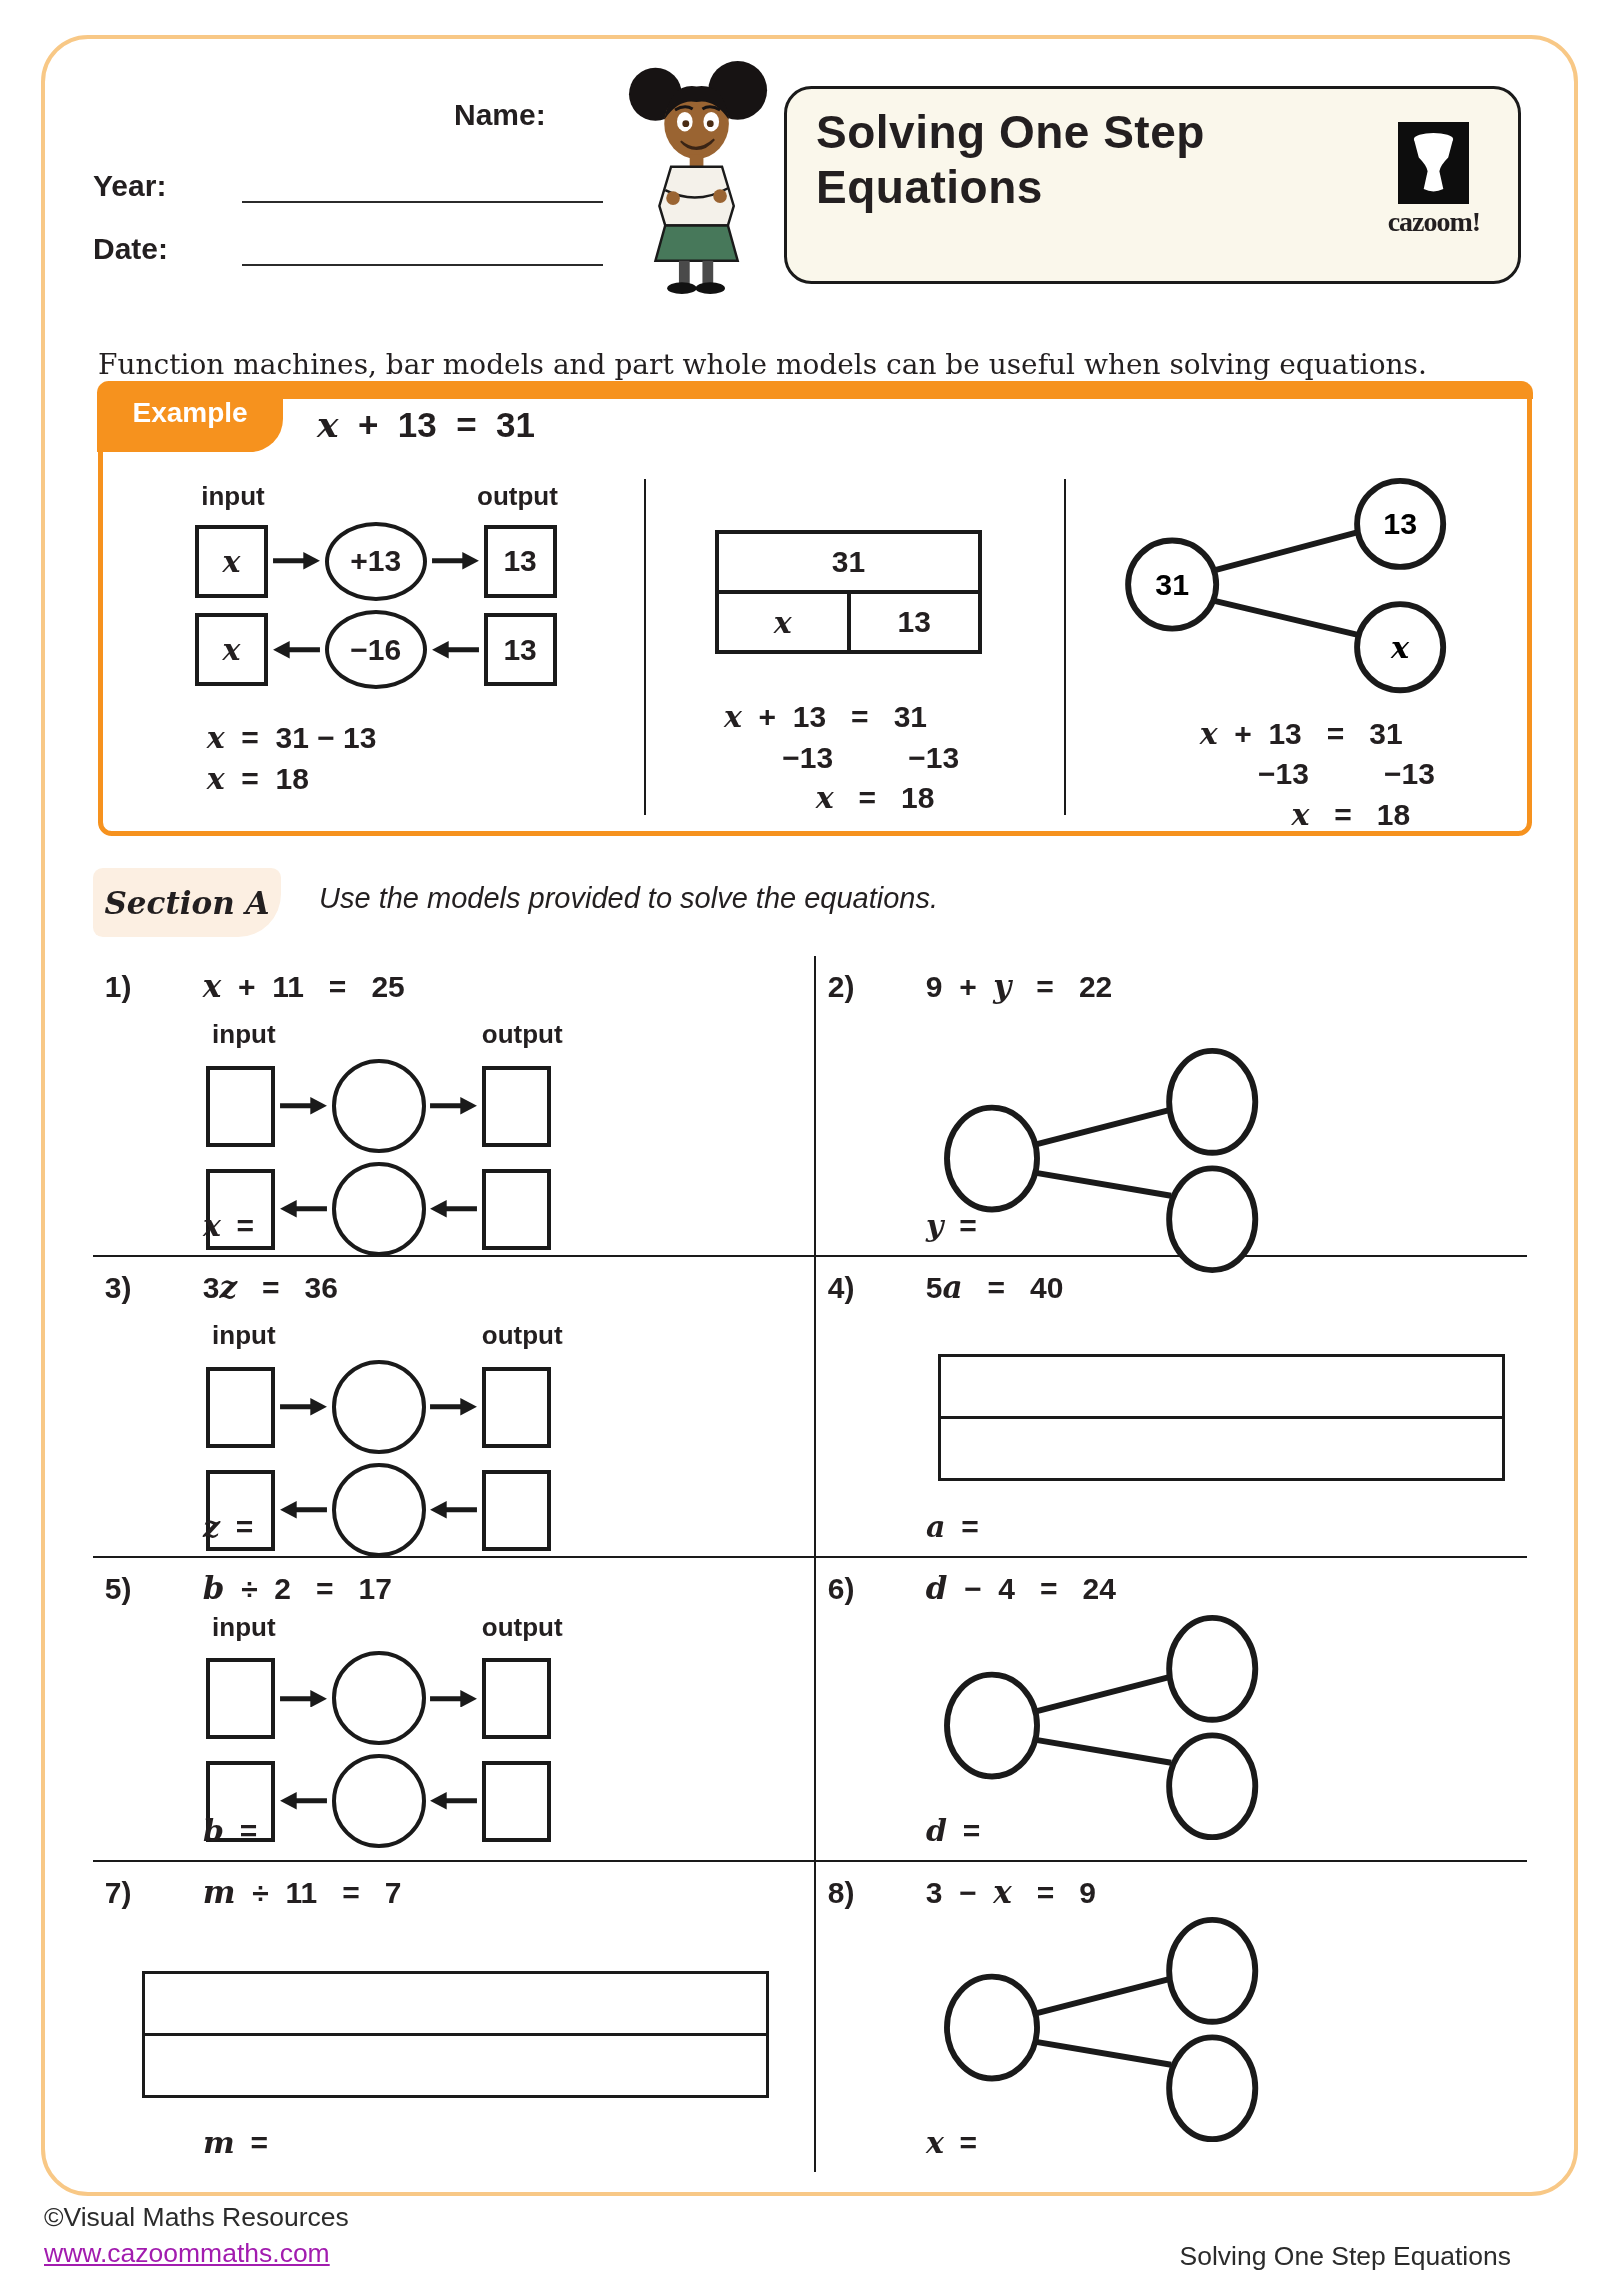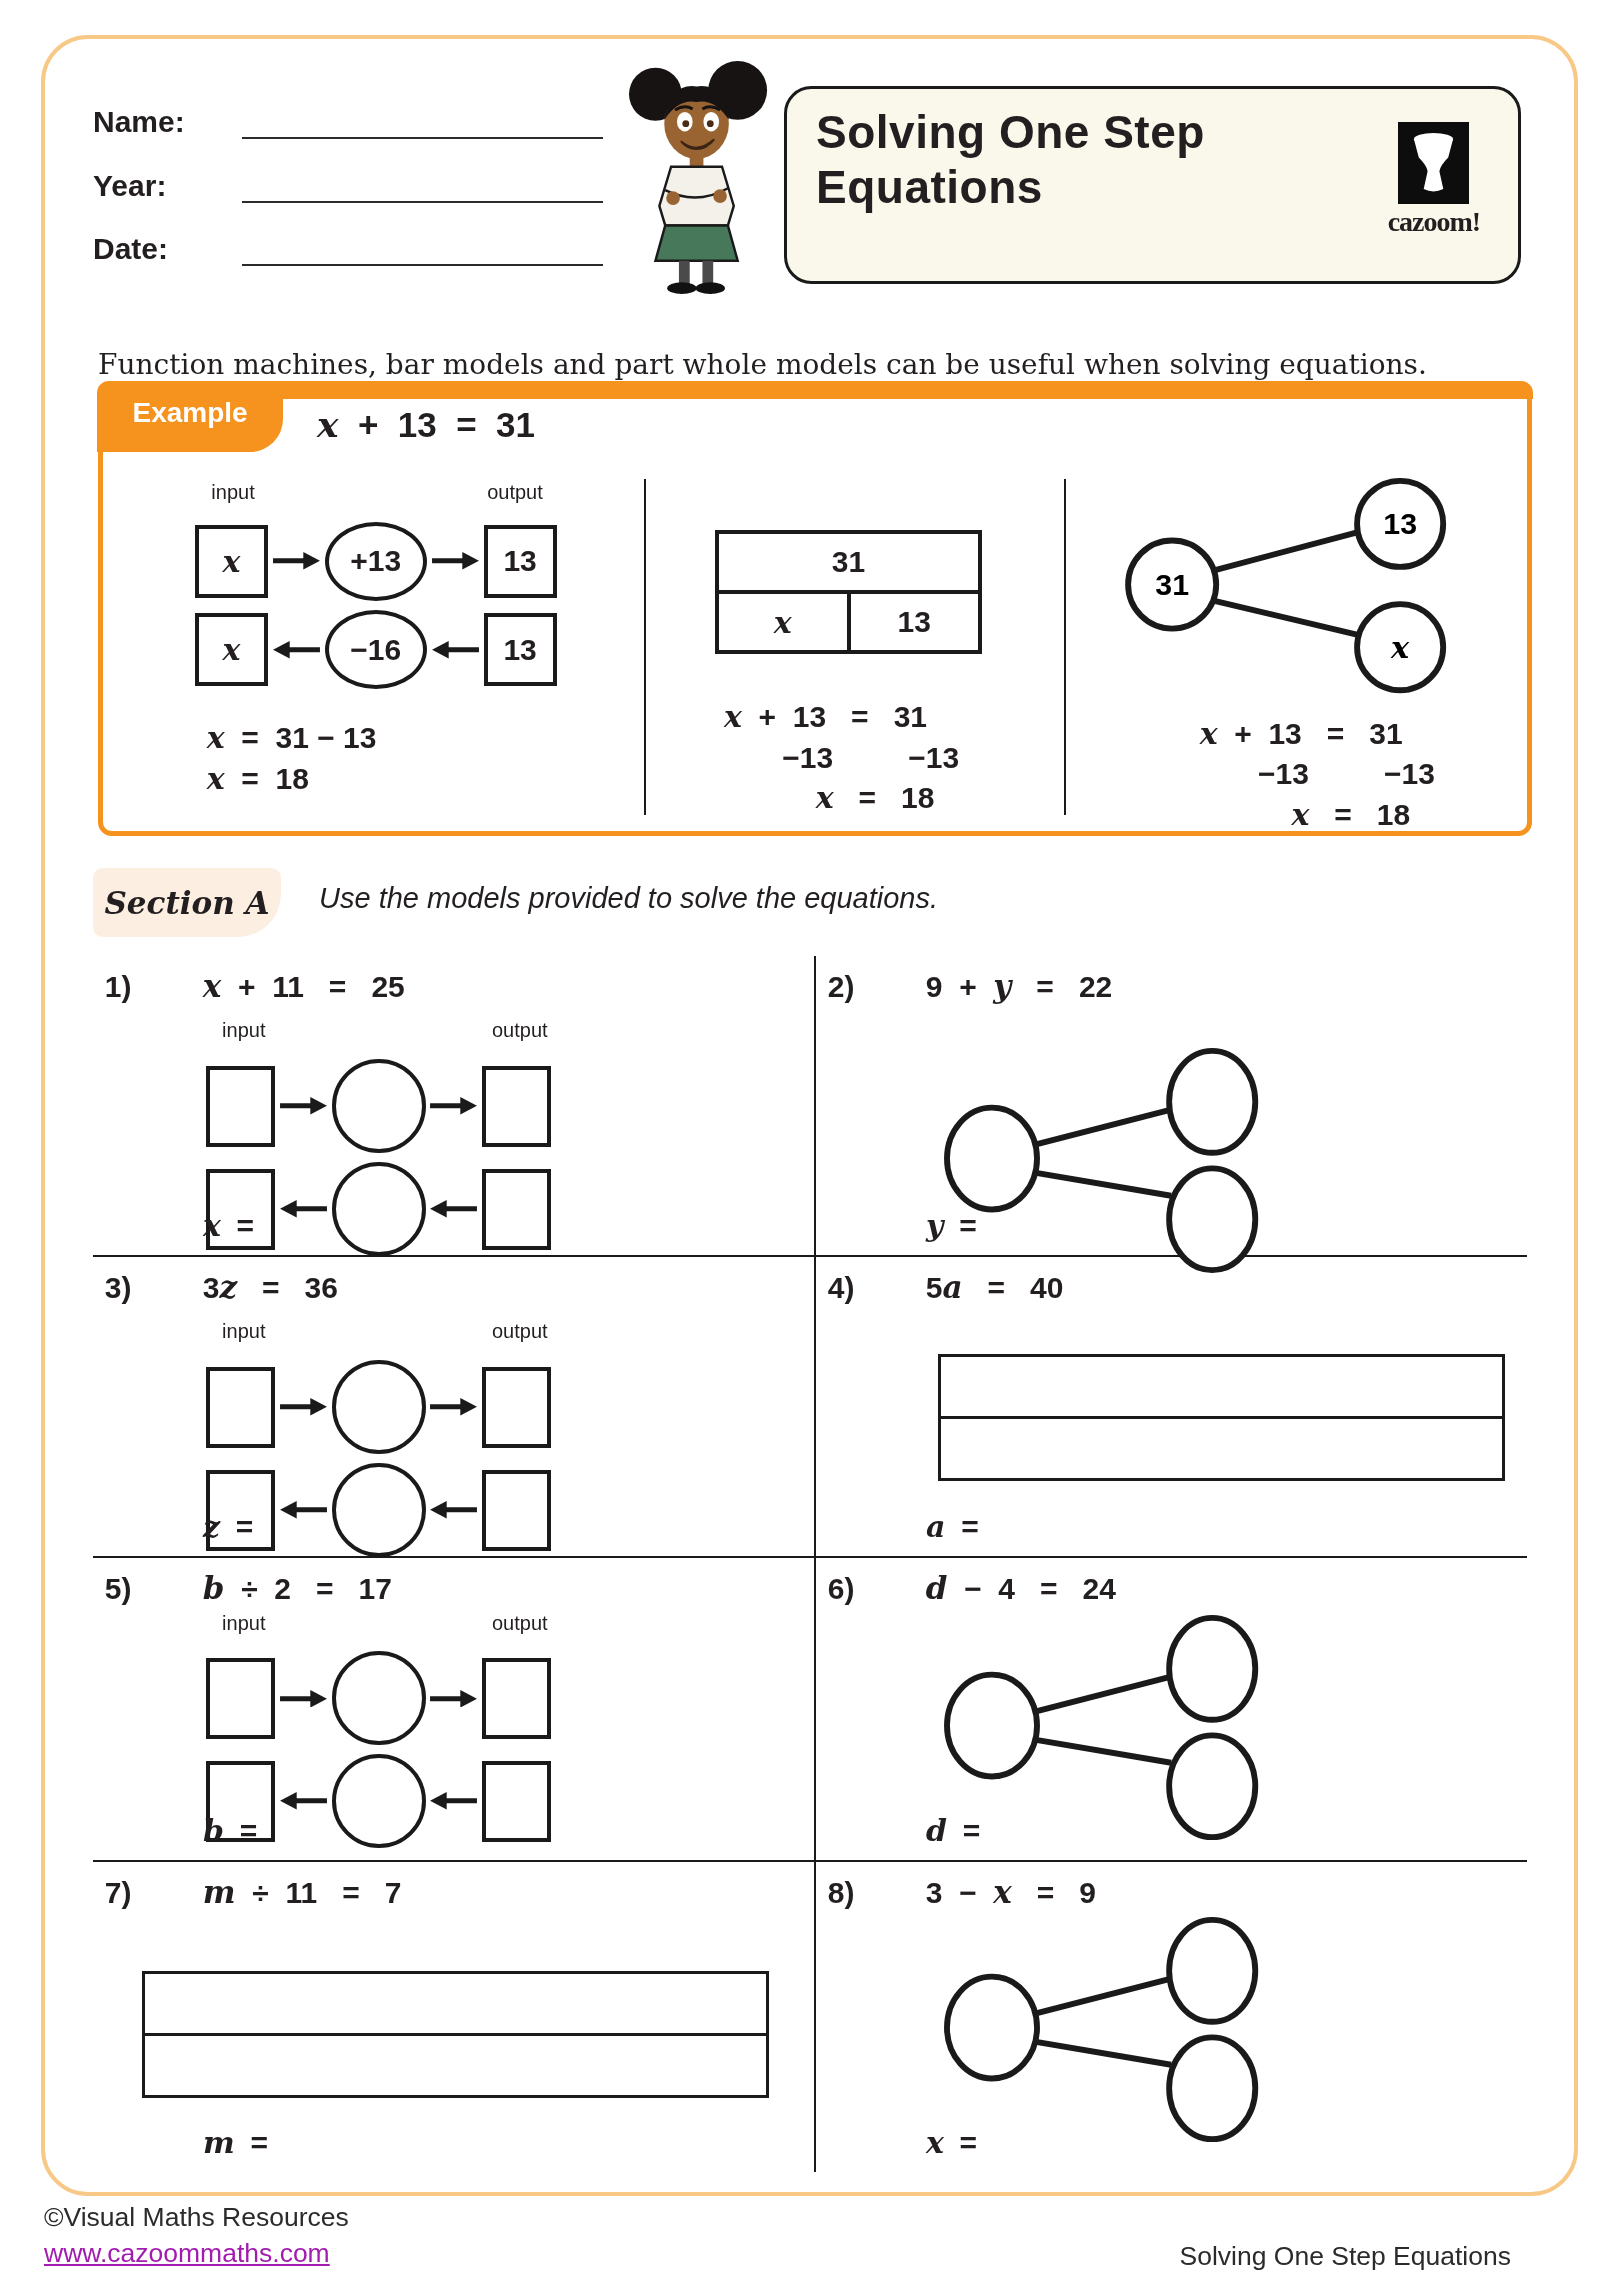--- a/index.html
+++ b/index.html
@@ -42,21 +42,21 @@
   .ex-eq{position:absolute;left:214px;top:15.7px;font-size:35px;font-weight:bold;}
 
   .ex-content{position:absolute;left:0;top:82px;right:0;bottom:0;display:flex;}
   .vsep{width:2px;background:#1a1a1a;margin:9.8px 0 15.7px 0;}
   .ex-col-fm{width:541px;box-sizing:border-box;padding:11.8px 0 0 92px;}
   .ex-col-bar{width:418px;box-sizing:border-box;padding-top:61px;}
   .ex-col-pw{flex:1;box-sizing:border-box;padding:3.9px 0 0 15.7px;}
 
   
   .fm{position:relative;}
-  .fm-labels{position:relative;height:31px;font-size:20px;font-weight:normal;}
+  .fm-labels{position:relative;height:31px;font-size:26px;font-weight:bold;}
   .fm-labels .lab-in{position:absolute;left:0;width:76px;text-align:center;}
   .fm-row{display:flex;align-items:center;margin-top:7.8px;}
   .fm-box{border:4.9px solid #1a1a1a;display:flex;align-items:center;justify-content:center;
           font-size:30px;font-weight:bold;background:#fff;}
   .fm-oval{border:4.9px solid #1a1a1a;border-radius:50%;display:flex;align-items:center;
            justify-content:center;font-size:30px;font-weight:bold;background:#fff;}
   .arr{margin:0 4.9px;flex:0 0 auto;}
   
   .ex-fm .fm-box{width:65px;height:65px;}
   .ex-fm .fm-oval{width:94px;height:71px;}
@@ -123,21 +123,21 @@
   .f-url{position:absolute;left:44px;top:2238px;font-size:26.5px;color:#a21caf;
          text-decoration:underline;cursor:pointer;}
   .f-title{position:absolute;right:110px;top:2241px;font-size:26.5px;color:#2b2b2b;}
 </style>
 </head>
 <body>
 
 <div id="page">
   <div class="page-border"></div>
 
-  <div class="field-row" style="top:98px;">
+  <div class="field-row" style="top:98px;flex-direction:column;">
     <span class="field-label">Name:</span>
     <span class="field-line"></span>
   </div>
   <div class="field-row" style="top:225px;">
     <span class="field-label">Date:</span>
     <span class="field-line"></span>
   </div>
   <div class="field-row" style="top:162px;">
     <span class="field-label">Year:</span>
     <span class="field-line"></span>

